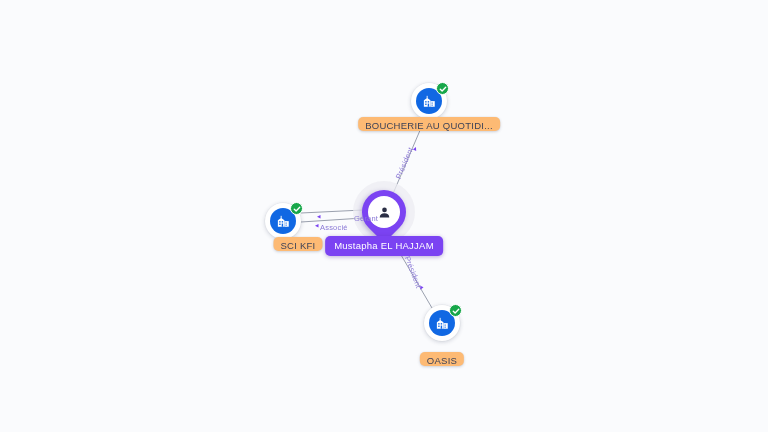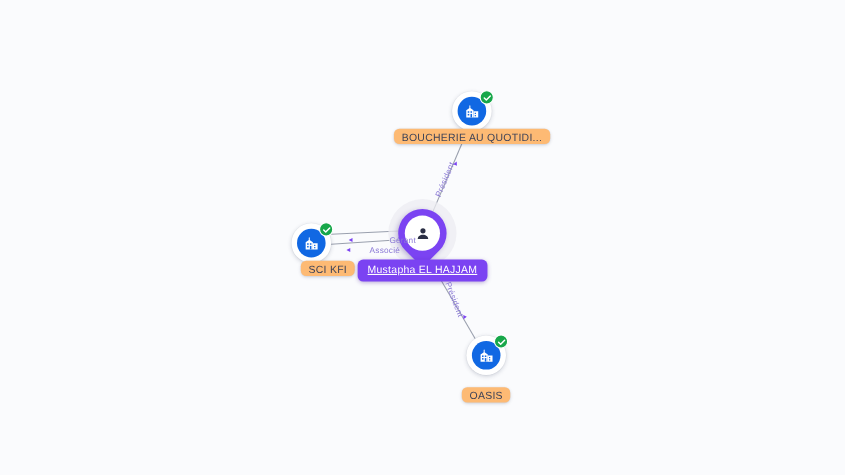--- a/index.html
+++ b/index.html
@@ -120,21 +120,20 @@
     letter-spacing: .25px;
     white-space: nowrap;
     box-shadow: 0 1px 3px rgba(40,50,80,.20), 0 0 0 .5px rgba(40,50,80,.04);
   }
   .chip.selected {
     background: #7b43f2;
     color: #ffffff;
     font-size: 9.5px;
     padding: 4px 9px 5px 9px;
     box-shadow: 0 1px 4px rgba(70,30,150,.35);
-    text-decoration: underline;
   }
 
   
   .edge-label {
     position: absolute;
     color: #8b79d6;
     font-size: 7.5px;
     white-space: nowrap;
     letter-spacing: .2px;
     transform-origin: 0 50%;
@@ -241,19 +240,19 @@
     </div>
   <div id="labels-layer">
       <div class="chip" style="left: 429px; top: 117px;">BOUCHERIE AU QUOTIDI...</div>
       <div class="chip" style="left: 298px; top: 237px;">SCI KFI</div>
       <div class="chip" style="left: 442px; top: 352px;">OASIS</div>
       <div class="chip selected" style="left: 384px; top: 236px;">Mustapha EL HAJJAM</div>
       <div class="edge-label" style="left: 398px; top: 174px; transform: rotate(-67deg);">Président</div>
       <div class="edge-arrow" style="left: 413px; top: 145px; transform: rotate(-67deg);">▸</div>
       <div class="edge-label" style="left: 322px; top: 214px; transform: rotate(0deg); margin-left: 32px;">Gérant</div>
       <div class="edge-arrow" style="left: 317px; top: 214px; transform: rotate(180deg);">▸</div>
-      <div class="edge-label" style="left: 336px; top: 223px; transform: rotate(0deg);">Associé</div>
+      <div class="edge-label" style="left: 320px; top: 223px; transform: rotate(0deg);">Associé</div>
       <div class="edge-arrow" style="left: 315px; top: 223px; transform: rotate(180deg);">▸</div>
       <div class="edge-label" style="left: 407px; top: 252px; transform: rotate(69deg);">Président</div>
       <div class="edge-arrow" style="left: 420px; top: 285px; transform: rotate(115deg);">▸</div>
     </div>
 
 </div>
 
 </body></html>

